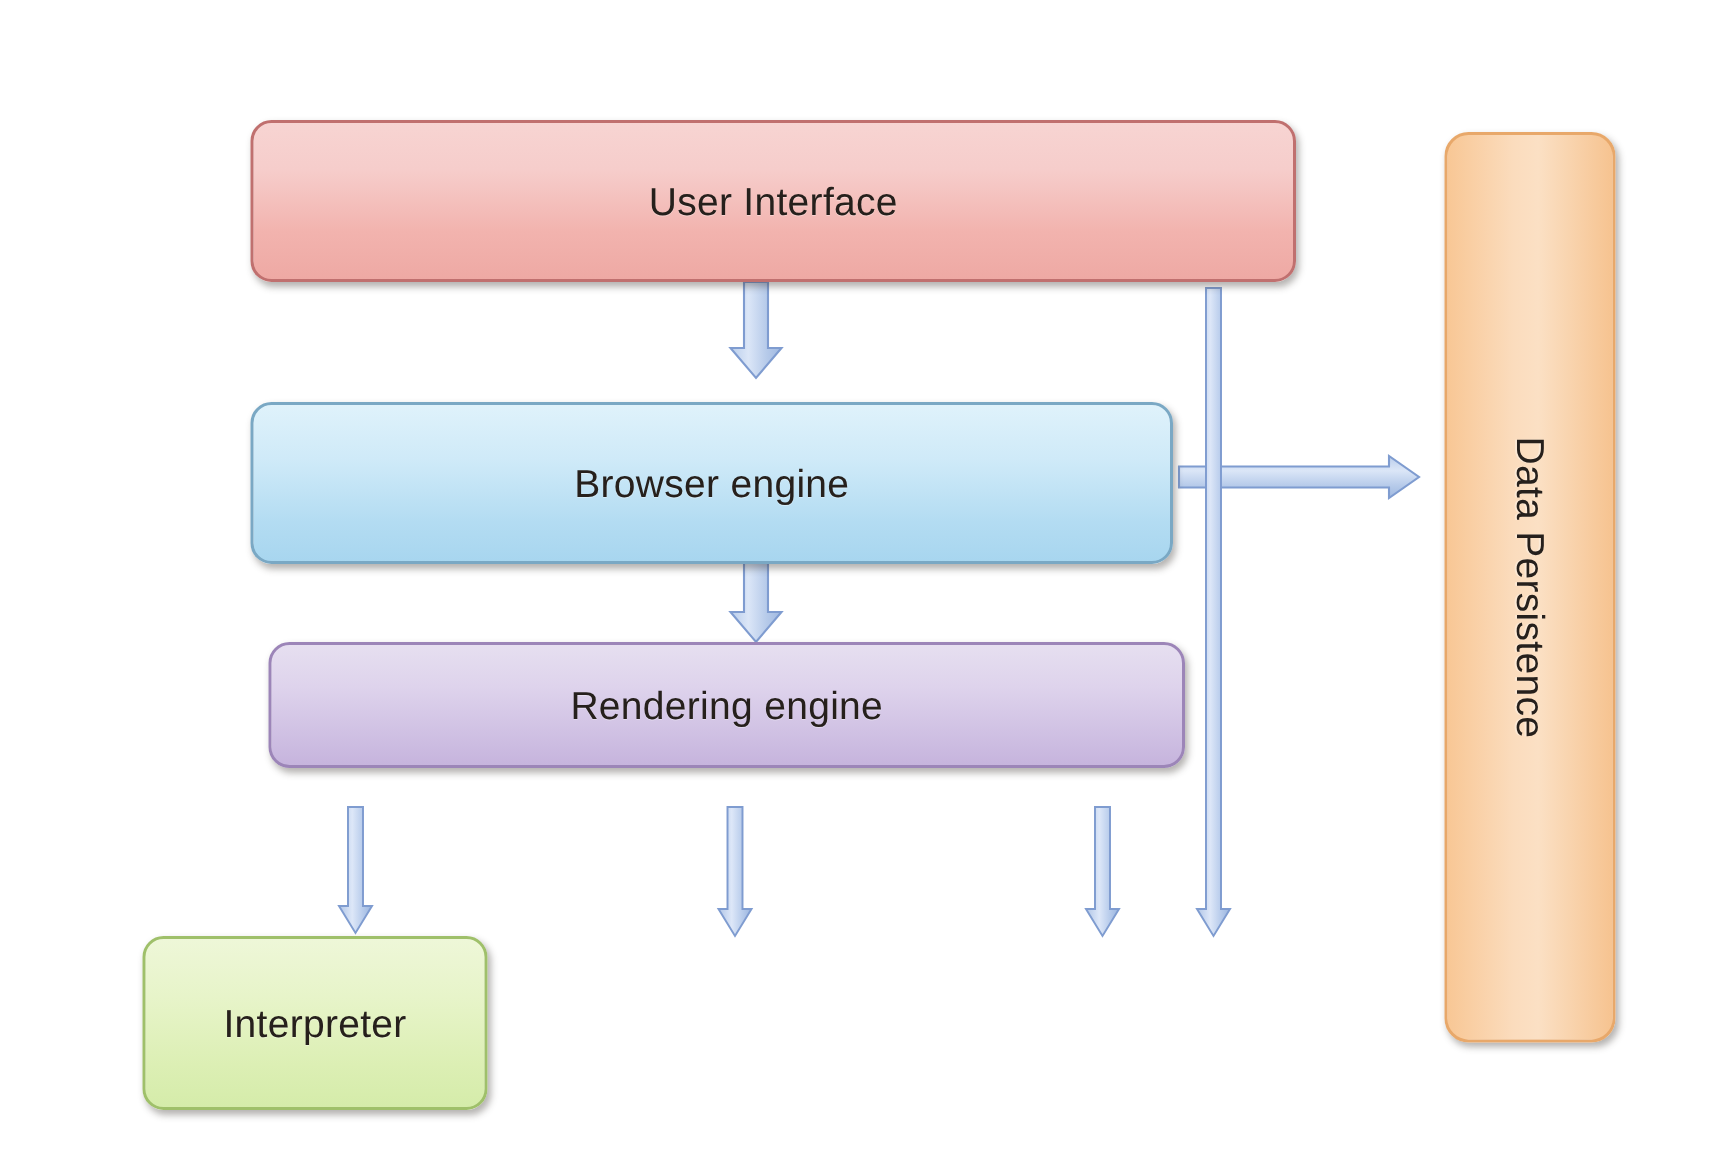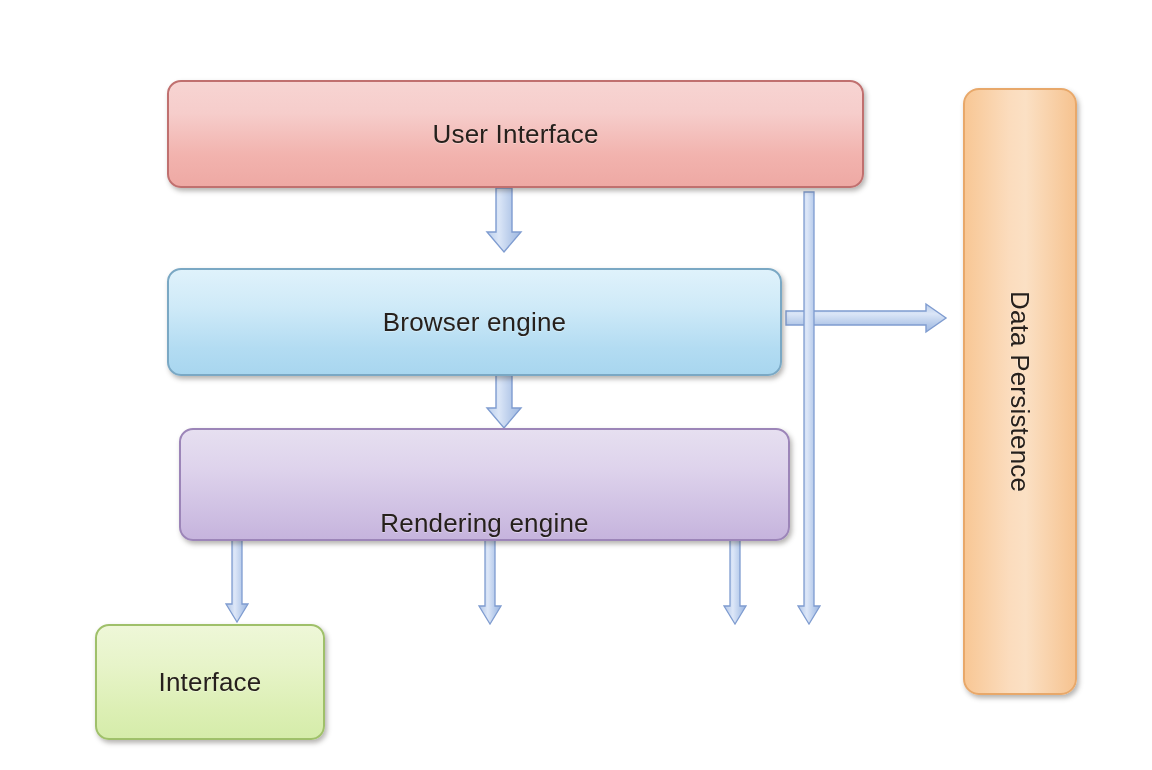--- a/index.html
+++ b/index.html
@@ -50,24 +50,23 @@
   #node-browser {
     left: 167px; top: 268px;
     width: 615px; height: 108px;
     border: 2px solid #7aa8c4;
     background: linear-gradient(to bottom, #dff2fb 0%, #cfeaf8 35%, #b3dcf2 75%, #a8d6ef 100%);
   }
 
   
   #node-rendering {
     left: 179px; top: 428px;
-    width: 611px; height: 113px;
+    width: 611px; height: 84px;
     border: 2px solid #9c85b8;
     background: linear-gradient(to bottom, #e6dff0 0%, #ded3ec 35%, #cfc0e3 75%, #c6b4dd 100%);
-    align-items: flex-end;
   }
 
   
   #node-networking {
     left: 95px; top: 624px;
     width: 230px; height: 116px;
     border: 2px solid #9fc06a;
     background: linear-gradient(to bottom, #eef7d8 0%, #e7f4c9 35%, #dcefb4 75%, #d5ecaa 100%);
   }
 
@@ -195,21 +194,21 @@
 
   <div class="node" id="node-browser">
     <span class="label">Browser engine</span>
   </div>
 
   <div class="node" id="node-rendering">
     <span class="label">Rendering engine</span>
   </div>
 
   <div class="node" id="node-networking">
-    <span class="label">Interface</span>
+    <span class="label">Interpreter</span>
   </div>
 
 
 
   <div class="node" id="node-data">
     <span class="label">Data Persistence</span>
   </div>
 
 </div>
 

